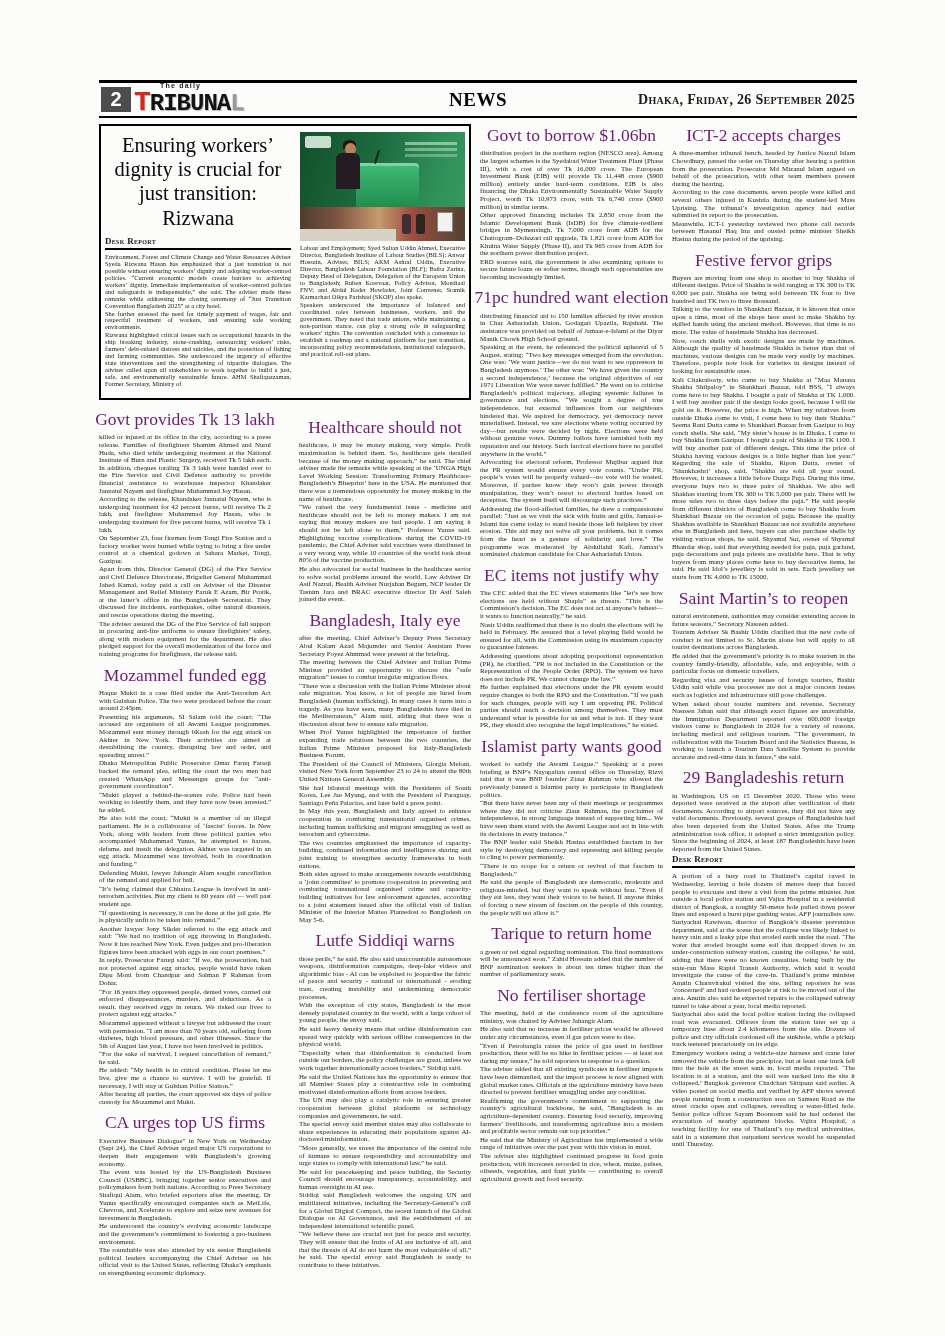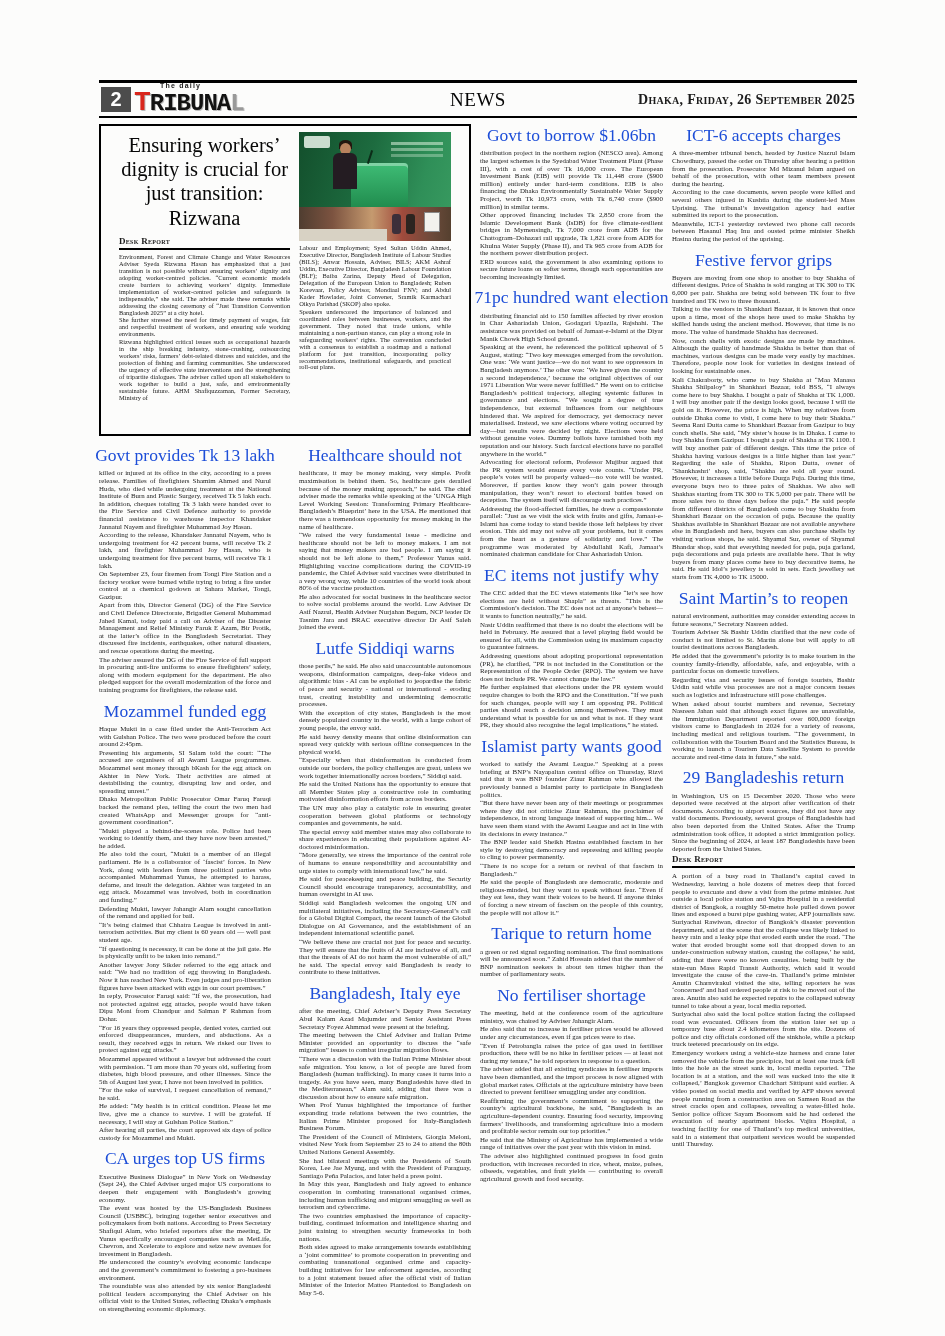--- a/index.html
+++ b/index.html
@@ -11,42 +11,42 @@
   .inner { position:absolute; left:99px; top:80px; width:758px; }
 
   
   .masthead { border-top:3px solid #000; border-bottom:2px solid #000; padding:2px 2px; height:29px; position:relative; display:flex; align-items:center; }
   .pagenum-box { width:30px; height:25px; background:#4c4c4c; color:#fff; font:bold 20px/25px "Liberation Sans", sans-serif; text-align:center; flex:0 0 auto; }
   .logo { margin-left:3px; line-height:1; }
   .logo .daily { display:block; font:bold 7px "Liberation Sans", sans-serif; letter-spacing:1.2px; color:#222; margin:0 0 0 26px; }
   .logo .brand { font-family:Liberation Mono, monospace; font-weight:bold; font-size:24px; letter-spacing:-1px; color:#121212; text-shadow:1px 1px 0 #bbb; }
   .logo .t-red { color:#d8261c; font-size:28px; }
   .logo .l-gray { color:#999; }
-  .section-title { position:absolute; left:50%; transform:translateX(-50%); font-size:19px; font-weight:normal; letter-spacing:.5px; color:#050505; }
+  .section-title { position:absolute; left:50%; transform:translateX(-50%); font-size:19px; font-weight:bold; letter-spacing:.5px; color:#050505; }
   .dateline { margin-left:auto; font-size:14px; font-weight:bold; font-variant:small-caps; letter-spacing:.3px; }
 
   
   .cols { display:flex; gap:9px; margin-top:6px; align-items:flex-start; }
   .colgroup-left { width:372px; flex:0 0 auto; }
   .ncol { width:183px; flex:0 0 auto; }
-  .two-sub { display:flex; gap:28px; margin-top:2px; }
+  .two-sub { display:flex; gap:28px; margin-top:2px;align-items:center; }
   .sub-col { width:181px; }
 
   
   .story .hl {
     font-size:17.5px; font-weight:400; text-align:center; line-height:1.05;
-    margin:8px -13px 5px; white-space:nowrap; color:#1d4ed8;
+    margin:8px -13px 5px; white-space:nowrap; color:#701a75;
   }
   .story .hl.wrap { white-space:normal; font-size:18.5px; line-height:1.08; margin:8px -4px 4px; }
   .body p { margin:0 0 1px; font-size:6.9px; line-height:1.1; text-align:justify; }
   .byline { font-weight:bold; font-variant:small-caps; font-size:9px; letter-spacing:.3px;
             border-bottom:2px solid #000; padding-bottom:2px; margin:2px 0 4px; }
 
   
-  .boxed { border:2.5px solid #000; padding:6px 18px; height:312px; box-sizing:border-box; display:flex; gap:9px; }
+  .boxed { border:2.5px solid #000; padding:6px 4px; height:276px; box-sizing:border-box; display:flex; gap:9px; }
   .box-left { width:53%; }
   .box-right { width:47%; display:flex; flex-direction:column; }
   .box-hl { font-size:20.5px; font-weight:400; text-align:center; line-height:1.18; margin:1px 0 6px; color:#070707; }
   .boxed .body p { font-size:6.4px; line-height:1.09; }
 
   
   .photo-wrap { margin-bottom:4px; }
   .photo-main { height:75px; position:relative; overflow:hidden;
     background:linear-gradient(105deg,#134f2c 0%,#1d6b3f 45%,#2f8f58 80%,#37995f 100%); }
   .photo-main .backdrop-logo { position:absolute; left:5px; top:4px; width:26px; height:12px; background:rgba(235,245,235,.85); border-radius:2px; }
@@ -164,49 +164,49 @@
           <div class="sub-col">
             <article class="story">
               <h2 class="hl">Healthcare should not</h2>
               <div class="body">
                   <p>healthcare, it may be money making, very simple. Profit maximisation is behind them. So, healthcare gets derailed because of the money making approach,” he said. The chief adviser made the remarks while speaking at the ‘UNGA High Level Working Session: Transforming Primary Healthcare-Bangladesh’s Blueprint’ here in the USA. He mentioned that there was a tremendous opportunity for money making in the name of healthcare.</p>
                   <p>“We raised the very fundamental issue - medicine and healthcare should not be left to money makers. I am not saying that money makers are bad people. I am saying it should not be left alone to them,” Professor Yunus said. Highlighting vaccine complications during the COVID-19 pandemic, the Chief Adviser said vaccines were distributed in a very wrong way, while 10 countries of the world took about 80% of the vaccine production.</p>
                   <p>He also advocated for social business in the healthcare sector to solve social problems around the world. Law Adviser Dr Asif Nazrul, Health Adviser Nurjahan Begum, NCP leader Dr Tasnim Jara and BRAC executive director Dr Asif Saleh joined the event.</p>
                 </div>
             </article>
             <article class="story">
+              <h2 class="hl">Bangladesh, Italy eye</h2>
+              <div class="body">
+                  <p>after the meeting, Chief Adviser’s Deputy Press Secretary Abul Kalam Azad Majumder and Senior Assistant Press Secretary Foyez Ahmmad were present at the briefing.</p>
+                  <p>The meeting between the Chief Adviser and Italian Prime Minister provided an opportunity to discuss the “safe migration” issues to combat irregular migration flows.</p>
+                  <p>“There was a discussion with the Italian Prime Minister about safe migration. You know, a lot of people are lured from Bangladesh (human trafficking). In many cases it turns into a tragedy. As you have seen, many Bangladeshis have died in the Mediterranean,” Alam said, adding that there was a discussion about how to ensure safe migration.</p>
+                  <p>When Prof Yunus highlighted the importance of further expanding trade relations between the two countries, the Italian Prime Minister proposed for Italy-Bangladesh Business Forum.</p>
+                  <p>The President of the Council of Ministers, Giorgia Meloni, visited New York from September 23 to 24 to attend the 80th United Nations General Assembly.</p>
+                  <p>She had bilateral meetings with the Presidents of South Korea, Lee Jae Myung, and with the President of Paraguay, Santiago Peña Palacios, and later held a press point.</p>
+                  <p>In May this year, Bangladesh and Italy agreed to enhance cooperation in combating transnational organised crimes, including human trafficking and migrant smuggling as well as terrorism and cybercrime.</p>
+                  <p>The two countries emphasised the importance of capacity-building, continued information and intelligence sharing and joint training to strengthen security frameworks in both nations.</p>
+                  <p>Both sides agreed to make arrangements towards establishing a ‘joint committee’ to promote cooperation in preventing and combating transnational organised crime and capacity-building initiatives for law enforcement agencies, according to a joint statement issued after the official visit of Italian Minister of the Interior Matteo Piantedosi to Bangladesh on May 5-6.</p>
+                </div>
+            </article>
+            <article class="story">
               <h2 class="hl">Lutfe Siddiqi warns</h2>
               <div class="body">
                   <p>those perils,” he said. He also said unaccountable autonomous weapons, disinformation campaigns, deep-fake videos and algorithmic bias - AI can be exploited to jeopardise the fabric of peace and security - national or international - eroding trust, creating instability and undermining democratic processes.</p>
                   <p>With the exception of city states, Bangladesh is the most densely populated country in the world, with a large cohort of young people, the envoy said.</p>
                   <p>He said heavy density means that online disinformation can spread very quickly with serious offline consequences in the physical world.</p>
                   <p>“Especially when that disinformation is conducted from outside our borders, the policy challenges are great, unless we work together internationally across borders,” Siddiqi said.</p>
                   <p>He said the United Nations has the opportunity to ensure that all Member States play a constructive role in combating motivated disinformation efforts from across borders.</p>
                   <p>The UN may also play a catalytic role in ensuring greater cooperation between global platforms or technology companies and governments, he said.</p>
                   <p>The special envoy said member states may also collaborate to share experiences in educating their populations against AI-doctored misinformation.</p>
                   <p>“More generally, we stress the importance of the central role of humans to ensure responsibility and accountability and urge states to comply with international law,” he said.</p>
                   <p>He said for peacekeeping and peace building, the Security Council should encourage transparency, accountability, and human oversight in AI use.</p>
                   <p>Siddiqi said Bangladesh welcomes the ongoing UN and multilateral initiatives, including the Secretary-General’s call for a Global Digital Compact, the recent launch of the Global Dialogue on AI Governance, and the establishment of an independent international scientific panel.</p>
                   <p>“We believe these are crucial not just for peace and security. They will ensure that the fruits of AI are inclusive of all, and that the threats of AI do not harm the most vulnerable of all,” he said.  The special envoy said Bangladesh is ready to contribute to these initiatives.</p>
                 </div>
             </article>
-            <article class="story">
-              <h2 class="hl">Bangladesh, Italy eye</h2>
-              <div class="body">
-                  <p>after the meeting, Chief Adviser’s Deputy Press Secretary Abul Kalam Azad Majumder and Senior Assistant Press Secretary Foyez Ahmmad were present at the briefing.</p>
-                  <p>The meeting between the Chief Adviser and Italian Prime Minister provided an opportunity to discuss the “safe migration” issues to combat irregular migration flows.</p>
-                  <p>“There was a discussion with the Italian Prime Minister about safe migration. You know, a lot of people are lured from Bangladesh (human trafficking). In many cases it turns into a tragedy. As you have seen, many Bangladeshis have died in the Mediterranean,” Alam said, adding that there was a discussion about how to ensure safe migration.</p>
-                  <p>When Prof Yunus highlighted the importance of further expanding trade relations between the two countries, the Italian Prime Minister proposed for Italy-Bangladesh Business Forum.</p>
-                  <p>The President of the Council of Ministers, Giorgia Meloni, visited New York from September 23 to 24 to attend the 80th United Nations General Assembly.</p>
-                  <p>She had bilateral meetings with the Presidents of South Korea, Lee Jae Myung, and with the President of Paraguay, Santiago Peña Palacios, and later held a press point.</p>
-                  <p>In May this year, Bangladesh and Italy agreed to enhance cooperation in combating transnational organised crimes, including human trafficking and migrant smuggling as well as terrorism and cybercrime.</p>
-                  <p>The two countries emphasised the importance of capacity-building, continued information and intelligence sharing and joint training to strengthen security frameworks in both nations.</p>
-                  <p>Both sides agreed to make arrangements towards establishing a ‘joint committee’ to promote cooperation in preventing and combating transnational organised crime and capacity-building initiatives for law enforcement agencies, according to a joint statement issued after the official visit of Italian Minister of the Interior Matteo Piantedosi to Bangladesh on May 5-6.</p>
-                </div>
-            </article>
           </div>
         </div>
       </div>
 
       <div class="ncol">
         <article class="story">
           <h2 class="hl" style="margin-top:2px">Govt to borrow $1.06bn</h2>
           <div class="body">
               <p>distribution project in the northern region (NESCO area). Among the largest schemes is the Syedabad Water Treatment Plant (Phase III), with a cost of over Tk 16,000 crore. The European Investment Bank (EIB) will provide Tk 11,448 crore ($900 million) entirely under hard-term conditions. EIB is also financing the Dhaka Environmentally Sustainable Water Supply Project, worth Tk 10,973 crore, with Tk 6,740 crore ($900 million) in similar terms.</p>
               <p>Other approved financing includes Tk 2,850 crore from the Islamic Development Bank (IsDB) for five climate-resilient bridges in Mymensingh, Tk 7,000 crore from ADB for the Chattogram–Dohazari rail upgrade, Tk 1,821 crore from ADB for Khulna Water Supply (Phase II), and Tk 965 crore from ADB for the northern power distribution project.</p>
@@ -256,21 +256,21 @@
               <p>The adviser added that all existing syndicates in fertiliser imports have been dismantled, and the import process is now aligned with global market rates. Officials at the agriculture ministry have been directed to prevent fertiliser smuggling under any condition.</p>
               <p>Reaffirming the government’s commitment to supporting the country’s agricultural backbone, he said, “Bangladesh is an agriculture-dependent country. Ensuring food security, improving farmers’ livelihoods, and transforming agriculture into a modern and profitable sector remain our top priorities.”</p>
               <p>He said that the Ministry of Agriculture has implemented a wide range of initiatives over the past year with this vision in mind.</p>
               <p>The adviser also highlighted continued progress in food grain production, with increases recorded in rice, wheat, maize, pulses, oilseeds, vegetables, and fruit yields — contributing to overall agricultural growth and food security.</p>
             </div>
         </article>
       </div>
 
       <div class="ncol">
         <article class="story">
-          <h2 class="hl" style="margin-top:2px">ICT-6 accepts charges</h2>
+          <h2 class="hl" style="margin-top:2px">ICT-2 accepts charges</h2>
           <div class="body">
               <p>A three-member tribunal bench, headed by Justice Nazrul Islam Chowdhury, passed the order on Thursday after hearing a petition from the prosecution. Prosecutor Md Mizanul Islam argued on behalf of the prosecution, with other team members present during the hearing.</p>
               <p>According to the case documents, seven people were killed and several others injured in Kushtia during the student-led Mass Uprising. The tribunal’s investigation agency had earlier submitted its report to the prosecution.</p>
               <p>Meanwhile, ICT-1 yesterday reviewed two phone call records between Hasanul Haq Inu and ousted prime minister Sheikh Hasina during the period of the uprising.</p>
             </div>
         </article>
         <article class="story">
           <h2 class="hl">Festive fervor grips</h2>
           <div class="body">
               <p>Buyers are moving from one shop to another to buy Shakha of different designs. Price of Shakha is sold ranging at TK 300 to TK 6,000 per pair. Shakha are being sold between TK four to five hundred and TK two to three thousand.</p>

